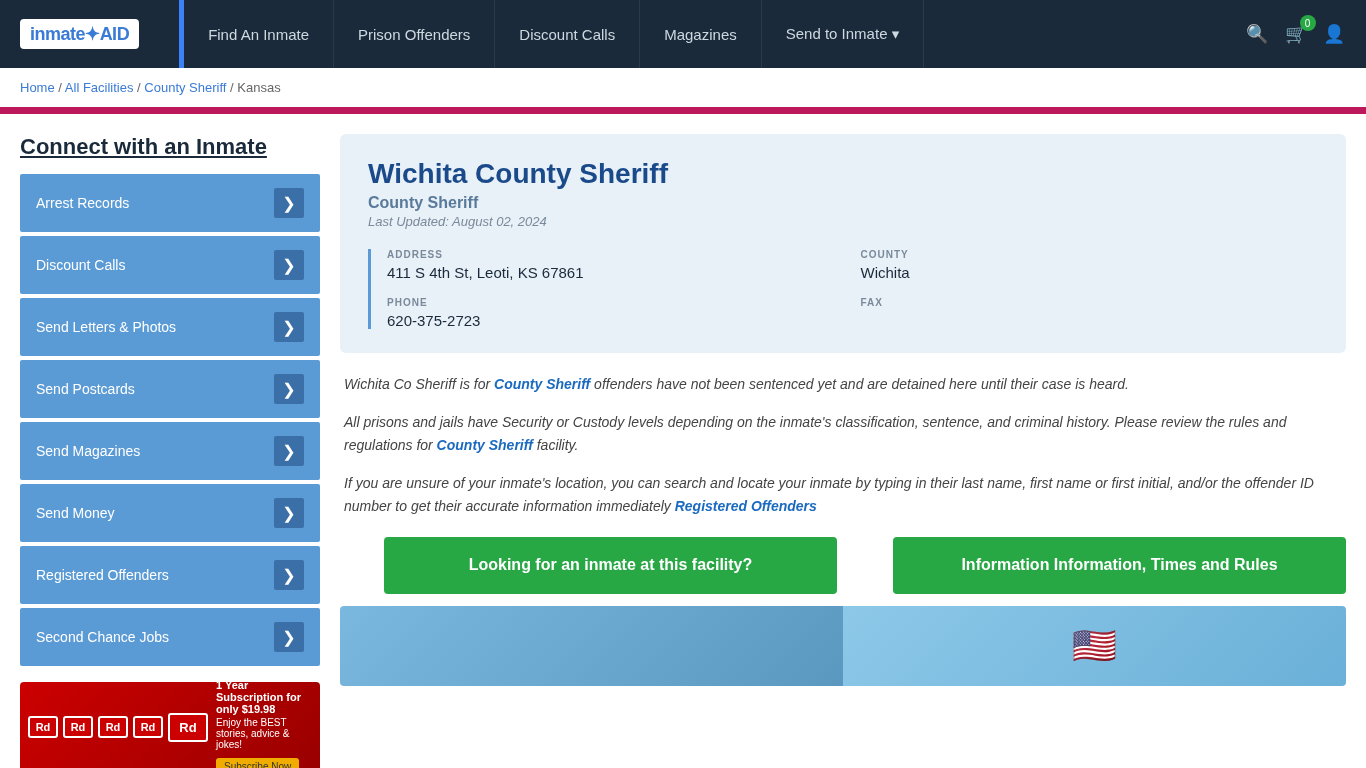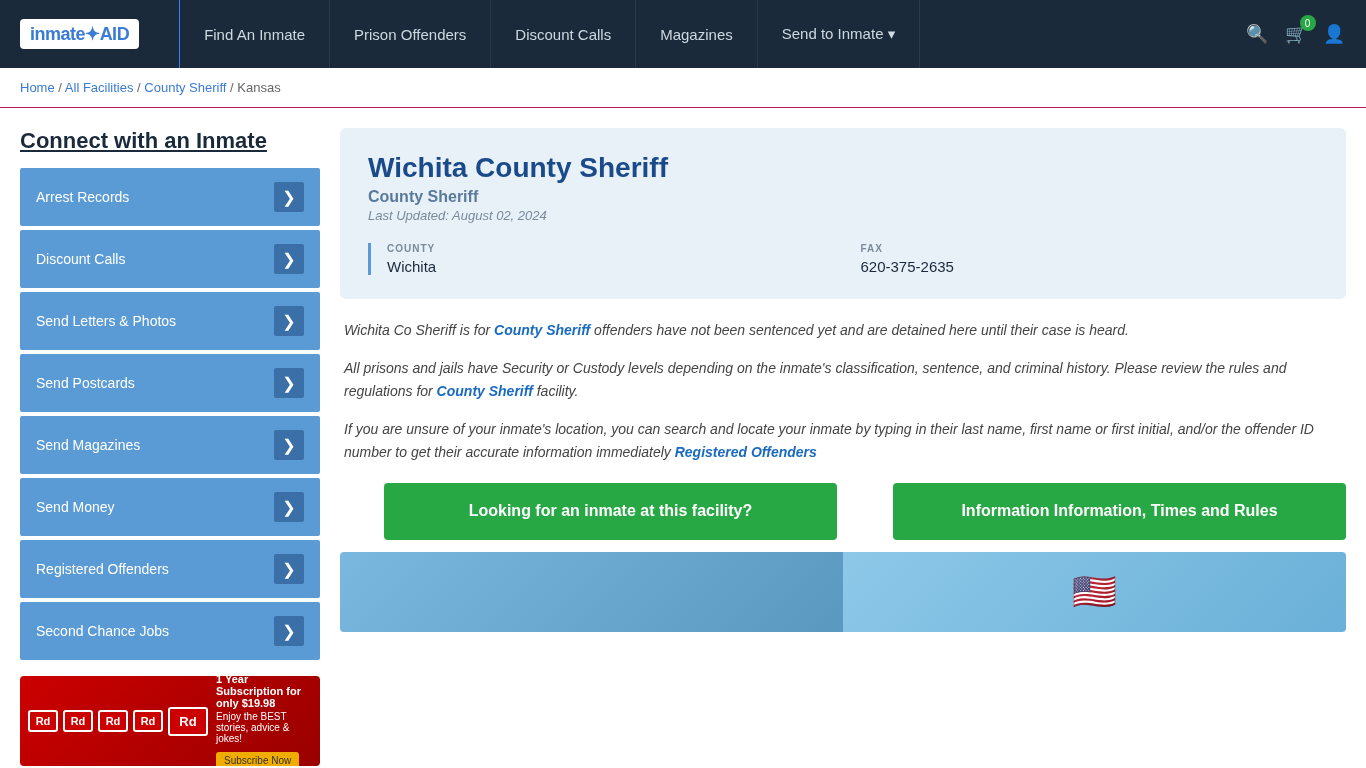--- a/index.html
+++ b/index.html
@@ -39,21 +39,21 @@
       color: #cdd8e0;
       text-decoration: none;
       padding: 0 24px;
       font-size: 15px;
       height: 68px;
       display: flex;
       align-items: center;
       border-right: 1px solid #2a3a4a;
       white-space: nowrap;
     }
-    .navbar-link:first-child { border-left: 1px solid #3b82f6; }
+    .navbar-link:first-child { border-left: 5px solid #3b82f6; }
     .navbar-icons {
       display: flex;
       align-items: center;
       gap: 16px;
       margin-left: auto;
     }
     .navbar-icon {
       color: #cdd8e0;
       font-size: 18px;
       cursor: pointer;
@@ -72,21 +72,21 @@
       display: flex;
       align-items: center;
       justify-content: center;
     }
 
     
     .breadcrumb {
       padding: 12px 20px;
       font-size: 13px;
       color: #666;
-      border-bottom: 1px solid #be185d;
+      border-bottom: 7px solid #be185d;
     }
     .breadcrumb a {
       color: #3a7bd5;
       text-decoration: none;
     }
     .breadcrumb span { color: #666; }
 
     
     .main-container {
       display: flex;
@@ -382,26 +382,33 @@
 
   <div class="content">
 
     <div class="facility-card">
       <h1 class="facility-name">Wichita County Sheriff</h1>
       <div class="facility-type">County Sheriff</div>
       <div class="facility-updated">Last Updated: August 02, 2024</div>
 
       <div class="facility-details">
         <div class="detail-group">
+          <label>ADDRESS</label>
+          <div class="detail-value">411 S 4th St, Leoti, KS 67861</div>
+        </div>
+        <div class="detail-group">
           <label>COUNTY</label>
           <div class="detail-value">Wichita</div>
         </div>
         <div class="detail-group">
+          <label>PHONE</label>
+          <div class="detail-value">620-375-2723</div>
+        </div>
+        <div class="detail-group">
           <label>FAX</label>
-          <div class="detail-value">620-375-2635</div>
         </div>
       </div>
     </div>
 
     <div class="description">
       <p>
         Wichita Co Sheriff is for <a href="#">County Sheriff</a> offenders have not been sentenced yet and are detained here until their case is heard.
       </p>
       <p>
         All prisons and jails have Security or Custody levels depending on the inmate's classification, sentence, and criminal history. Please review the rules and regulations for <a href="#">County Sheriff</a> facility.

